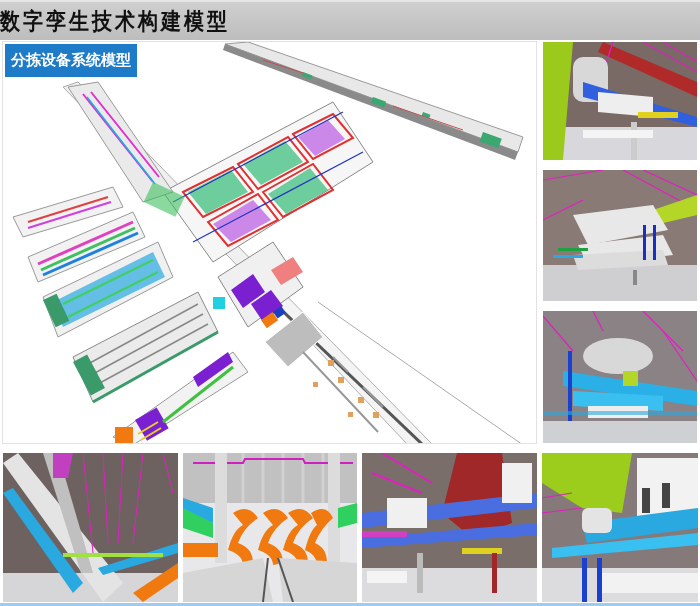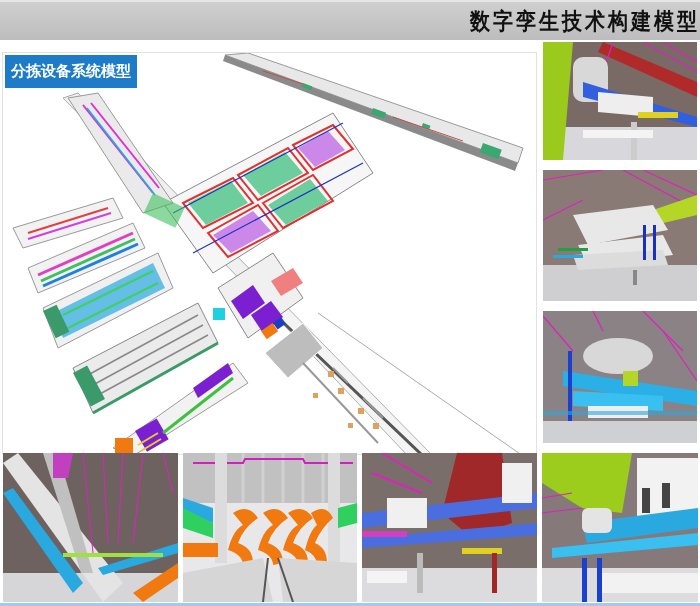--- a/index.html
+++ b/index.html
@@ -3,32 +3,32 @@
 <meta charset="utf-8">
 <style>
   * { box-sizing: border-box; margin: 0; padding: 0; }
   html, body { width: 700px; height: 606px; overflow: hidden; background: #ffffff; }
   body { position: relative; font-family: "DejaVu Sans", sans-serif; }
 
   .header {
     position: absolute; left: 0; top: 0; width: 700px; height: 40px;
     background: linear-gradient(#cfcfcf, #bdbdbd);
     border-top: 2px solid #e6e6e6;
-    display: flex; align-items: center; justify-content: flex-end;
+    display: flex; align-items: center; justify-content: flex-start;
   }
   .header-title {
     font-family: "DejaVu Sans", sans-serif; font-weight: bold;
     font-size: 20px; letter-spacing: 3px; color: #111;
     transform: scaleY(1.15);
   }
 
   .panel {
     position: absolute; background: #fff; border: 1px solid #e2e2e2; overflow: hidden;
   }
-  .main-panel { left: 2px; top: 52px; width: 535px; height: 403px; }
+  .main-panel { left: 2px; top: 41px; width: 535px; height: 403px; }
   .main-label {
     position: absolute; left: 2px; top: 2px; height: 33px; padding: 0 6px;
     background: #1e7bc8; color: #fff; font-weight: bold; font-size: 15px;
     display: flex; align-items: center; letter-spacing: 0px; z-index: 5;
   }
   .model-svg { position: absolute; left: 0; top: 0; width: 535px; height: 403px; }
 
   .right-col { position: absolute; left: 538px; top: 41px; width: 162px; height: 405px; }
   .photo { position: absolute; overflow: hidden; }
   .photo svg { width: 100%; height: 100%; display: block; }

